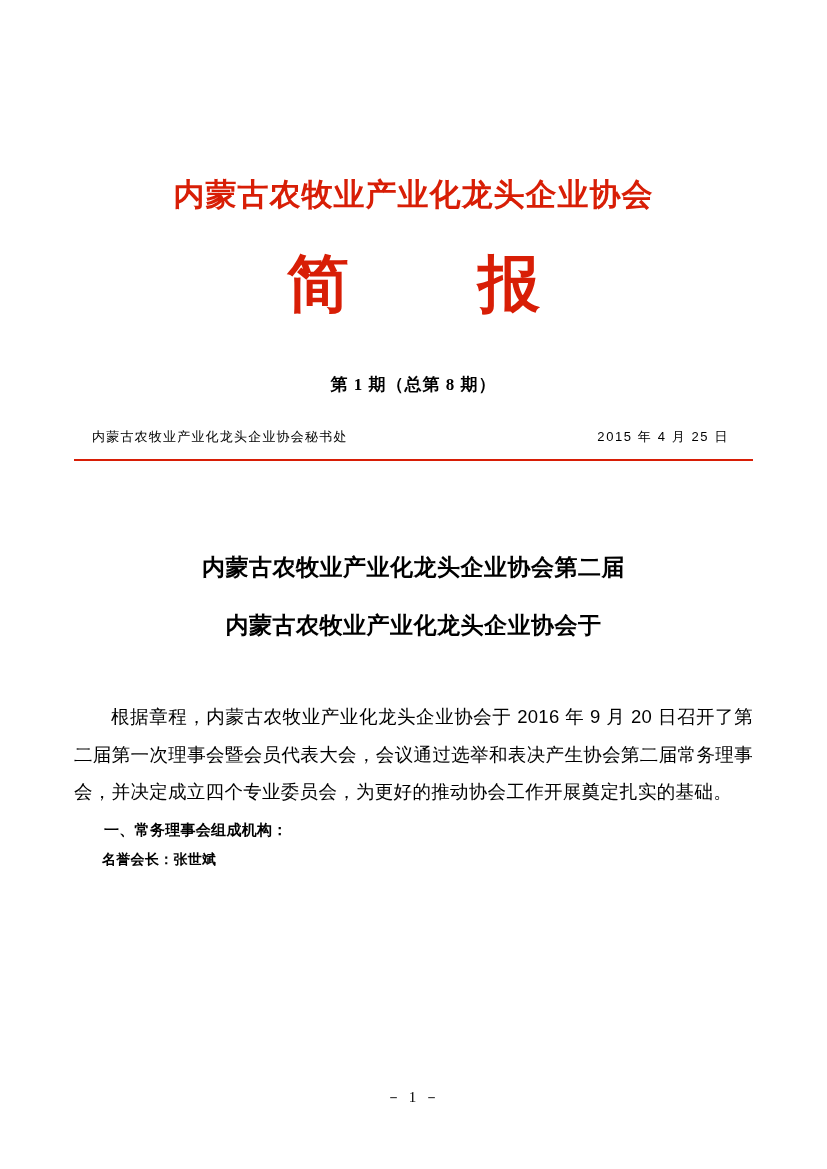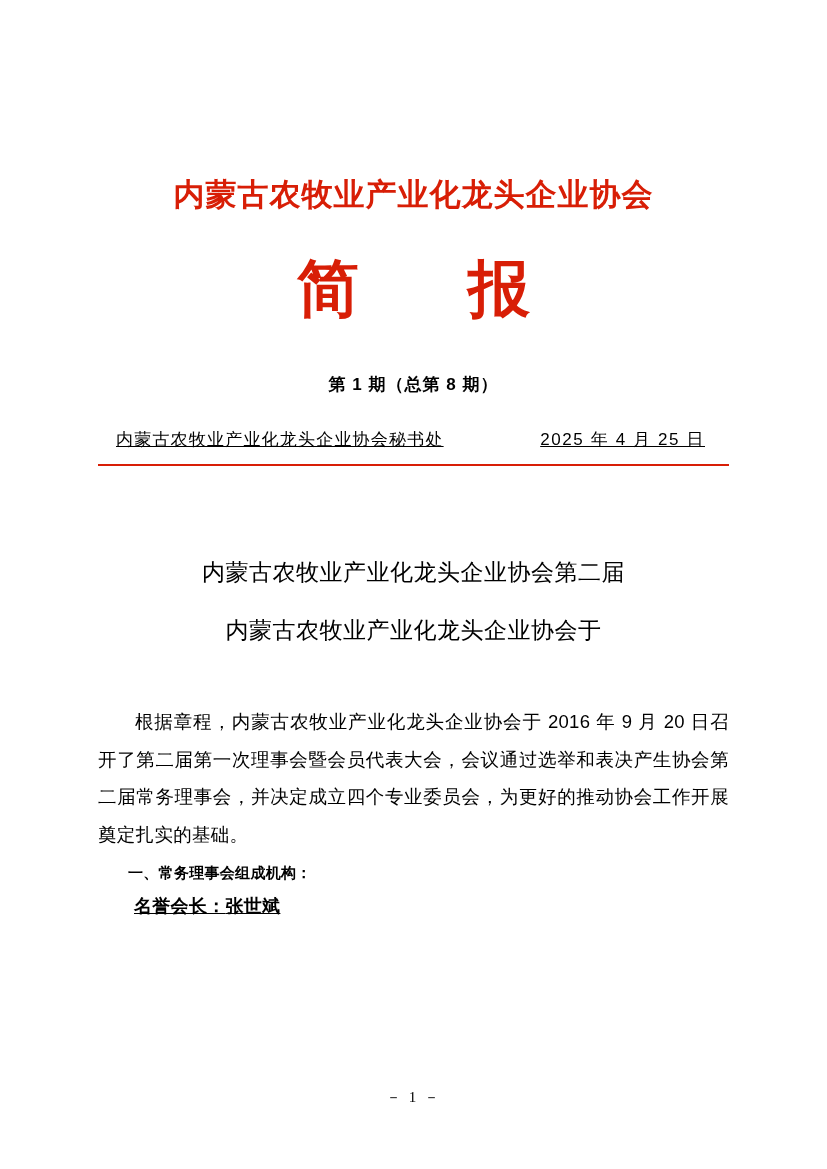--- a/index.html
+++ b/index.html
@@ -12,81 +12,80 @@
     height: 1169px;
     font-family: "Liberation Serif", "DejaVu Serif", serif;
     color: #000000;
     position: relative;
     overflow: hidden;
   }
   .page {
     width: 827px;
     height: 1169px;
     box-sizing: border-box;
-    padding: 0 98px;
+    padding: 0 74px;
     position: relative;
   }
 
   
   .masthead {
     padding-top: 176px;
     text-align: center;
   }
   .org-title {
     color: #d81e06;
     font-family: "Liberation Sans", "DejaVu Sans", sans-serif;
     font-weight: bold;
     font-size: 31px;
     letter-spacing: 1px;
     line-height: 1.2;
   }
   .jianbao {
     color: #d81e06;
-    font-family: Liberation Sans, sans-serif;
+    font-family: Liberation Mono, monospace;
     font-weight: bold;
     font-size: 62px;
     letter-spacing: 46px;
     margin-top: 42px;
     margin-left: 46px;
     line-height: 1.1;
   }
   .issue-line {
     margin-top: 50px;
-    font-family: Liberation Sans, sans-serif;
+    font-family: Liberation Serif, serif;
     font-weight: bold;
     font-size: 17px;
     letter-spacing: 1px;
   }
   .imprint {
     margin-top: 32px;
     display: flex;
     justify-content: space-between;
     align-items: baseline;
     font-family: "Liberation Sans", "DejaVu Sans", sans-serif;
-    font-size: 17px;
+    font-size: 13px;
     letter-spacing: 1.2px;
     padding: 0 14px 0 18px;
-    text-decoration: underline;
   }
   .imprint .pub-date {
     letter-spacing: 1.6px;
     padding-right: 10px;
   }
   .red-rule {
     margin-top: 13px;
     border-top: 2px solid #d81e06;
     height: 0;
   }
 
   
   .article-title {
     margin-top: 78px;
     text-align: center;
     font-family: "Liberation Sans", "DejaVu Sans", sans-serif;
-    font-weight: normal;
+    font-weight: bold;
     font-size: 23px;
     line-height: 2.5;
     letter-spacing: 0.5px;
   }
   .article-title .line2 {
     display: block;
   }
 
   .body-text {
     margin-top: 44px;
@@ -104,25 +103,24 @@
   .section-head {
     margin-top: 4px;
     font-family: "Liberation Sans", "DejaVu Sans", sans-serif;
     font-size: 15px;
     font-weight: bold;
     line-height: 2.03;
     text-indent: 2em;
   }
   .kv-line {
     font-family: "Liberation Sans", "DejaVu Sans", sans-serif;
-    font-size: 18px;
+    font-size: 14px;
     font-weight: bold;
     line-height: 2.03;
     text-indent: 2em;
-    text-decoration: underline;
   }
 
   
   .page-number {
     position: absolute;
     left: 0;
     right: 0;
     bottom: 62px;
     text-align: center;
     font-family: "Liberation Serif", "DejaVu Serif", serif;
@@ -134,21 +132,21 @@
 <body>
 
 <div class="page">
 
   <div class="masthead">
     <div class="org-title">内蒙古农牧业产业化龙头企业协会</div>
     <div class="jianbao">简 报</div>
     <div class="issue-line">第 1 期（总第 8 期）</div>
     <div class="imprint">
       <span class="publisher">内蒙古农牧业产业化龙头企业协会秘书处</span>
-      <span class="pub-date">2025 年 4 月 25 日</span>
+      <span class="pub-date">2015 年 4 月 25 日</span>
     </div>
     <div class="red-rule"></div>
   </div>
 
   <div class="article-title">
     <span class="line1">内蒙古农牧业产业化龙头企业协会第二届</span>
     <span class="line2">内蒙古农牧业产业化龙头企业协会于</span>
   </div>
 
   <div class="body-text">

